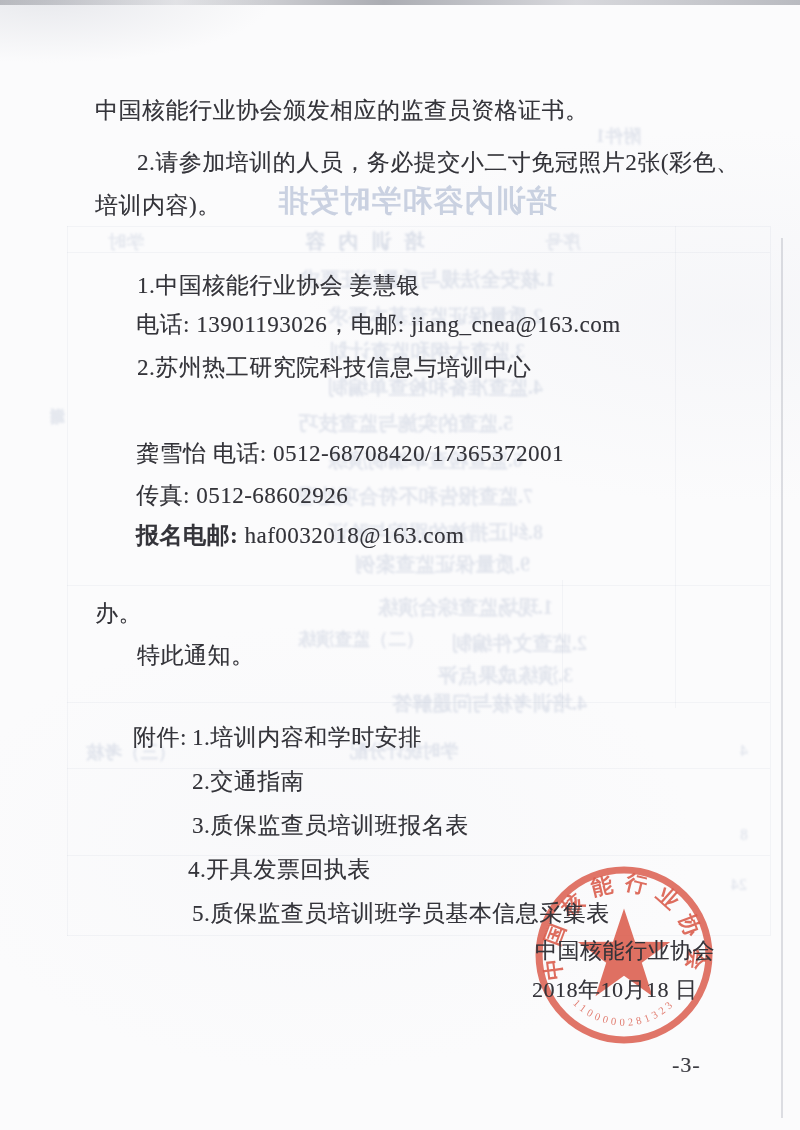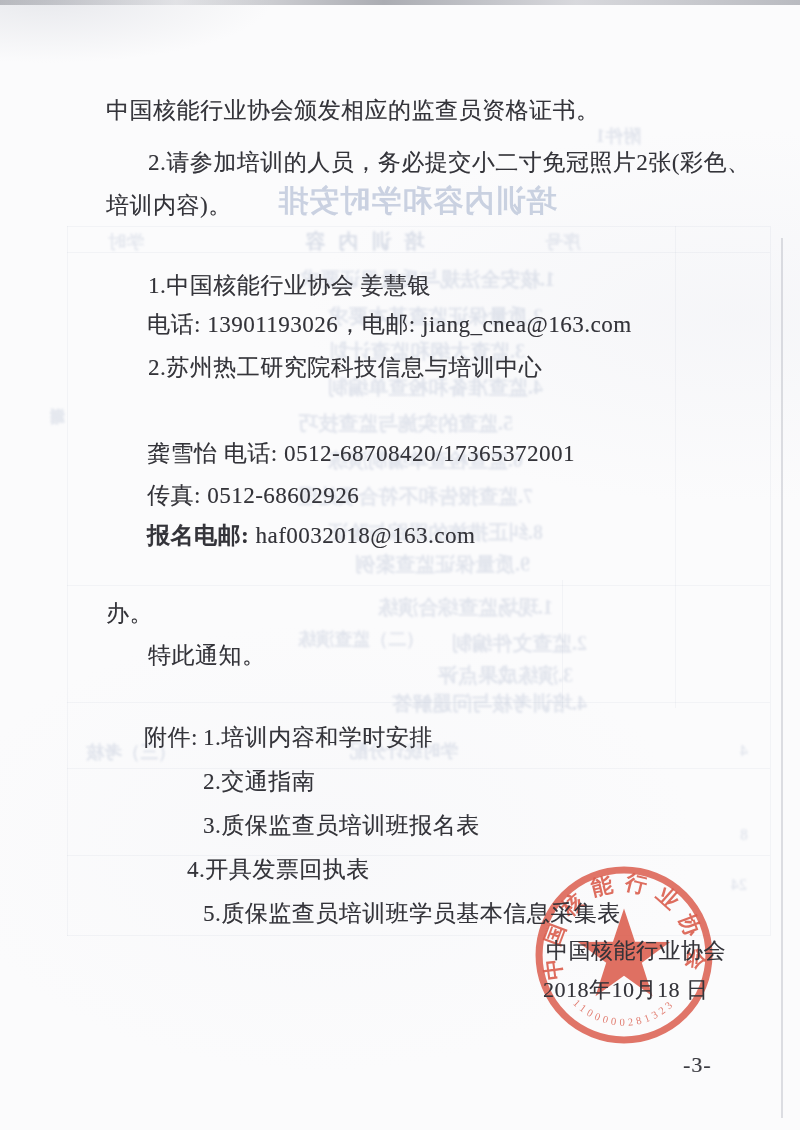--- a/index.html
+++ b/index.html
@@ -11,21 +11,21 @@
       radial-gradient(ellipse 600px 260px at 92% 28%, rgba(226,228,236,.22), transparent 72%),
       radial-gradient(ellipse 500px 300px at 40% 75%, rgba(235,236,242,.18), transparent 75%),
       #fbfbfc;
   }
   .scan-top{position:absolute;left:0;top:0;width:800px;height:5px;z-index:4;
     background:linear-gradient(90deg, rgba(120,122,130,.45), rgba(170,172,180,.25) 22%,
       rgba(105,108,118,.55) 48%, rgba(150,152,162,.35) 72%, rgba(120,123,133,.5));}
   .scan-right{position:absolute;left:781px;top:238px;width:2px;height:880px;
     background:rgba(148,152,164,.30);filter:blur(.6px);z-index:1;}
   .line{position:absolute;white-space:nowrap;font-size:23px;letter-spacing:.5px;
-    color:#34343a;z-index:3;text-shadow:.3px .3px .5px rgba(30,30,35,.35);margin-left:11px;}
+    color:#34343a;z-index:3;text-shadow:.3px .3px .5px rgba(30,30,35,.35);}
   .b{font-weight:bold;}
   .sig{font-size:22px;}
   .pagenum{font-size:22px;letter-spacing:1px;color:#3c3c42;}
   
   .bt{position:absolute;transform:scaleX(-1);white-space:nowrap;z-index:1;
     color:#8d9cba;opacity:.24;font-weight:bold;filter:blur(.9px);font-size:20px;}
   .bt-title{font-size:30px;opacity:.42;filter:blur(.6px);letter-spacing:1px;color:#8799bd;}
   .bt-hdr{letter-spacing:13px;opacity:.30;}
   .bt-sm{font-size:18px;}
   .bt-xs{font-size:16px;opacity:.2;}
@@ -94,21 +94,21 @@
 
   <div class="line" style="left:136px;top:520px"><span class="b">报名电邮:</span><span> haf0032018@163.com</span></div>
 
   <div class="line" style="left:95px;top:598px">办。</div>
   <div class="line" style="left:137px;top:640px">特此通知。</div>
 
   <div class="line" style="left:133px;top:722px">附件:</div>
   <div class="line" style="left:192px;top:722px">1.培训内容和学时安排</div>
   <div class="line" style="left:192px;top:766px">2.交通指南</div>
   <div class="line" style="left:192px;top:810px">3.质保监查员培训班报名表</div>
-  <div class="line" style="left:176px;top:854px">4.开具发票回执表</div>
+  <div class="line" style="left:188px;top:854px">4.开具发票回执表</div>
   <div class="line" style="left:192px;top:898px">5.质保监查员培训班学员基本信息采集表</div>
 
   <svg class="seal" viewBox="0 0 180 180">
     <defs>
       <path id="sealTopArc" d="M 29.9 111.9 A 64 64 0 1 1 150.1 111.9" fill="none"></path>
       <path id="sealBottomArc" d="M 36.4 135 A 70 70 0 0 0 143.6 135" fill="none"></path>
     </defs>
     <circle cx="90" cy="90" r="84" fill="none" stroke="#d8503f" stroke-width="7" opacity=".85"></circle>
     <polygon fill="#d8503f" opacity=".88" points="90,44 79.1,77 44.3,77.2 72.4,97.7 61.8,130.8 90,110.5 118.2,130.8 107.6,97.7 135.7,77.2 100.9,77"></polygon>
     <text font-size="21" font-weight="bold" fill="#d8503f" letter-spacing="10" opacity=".9" font-family="Liberation Serif, DejaVu Serif, serif">

